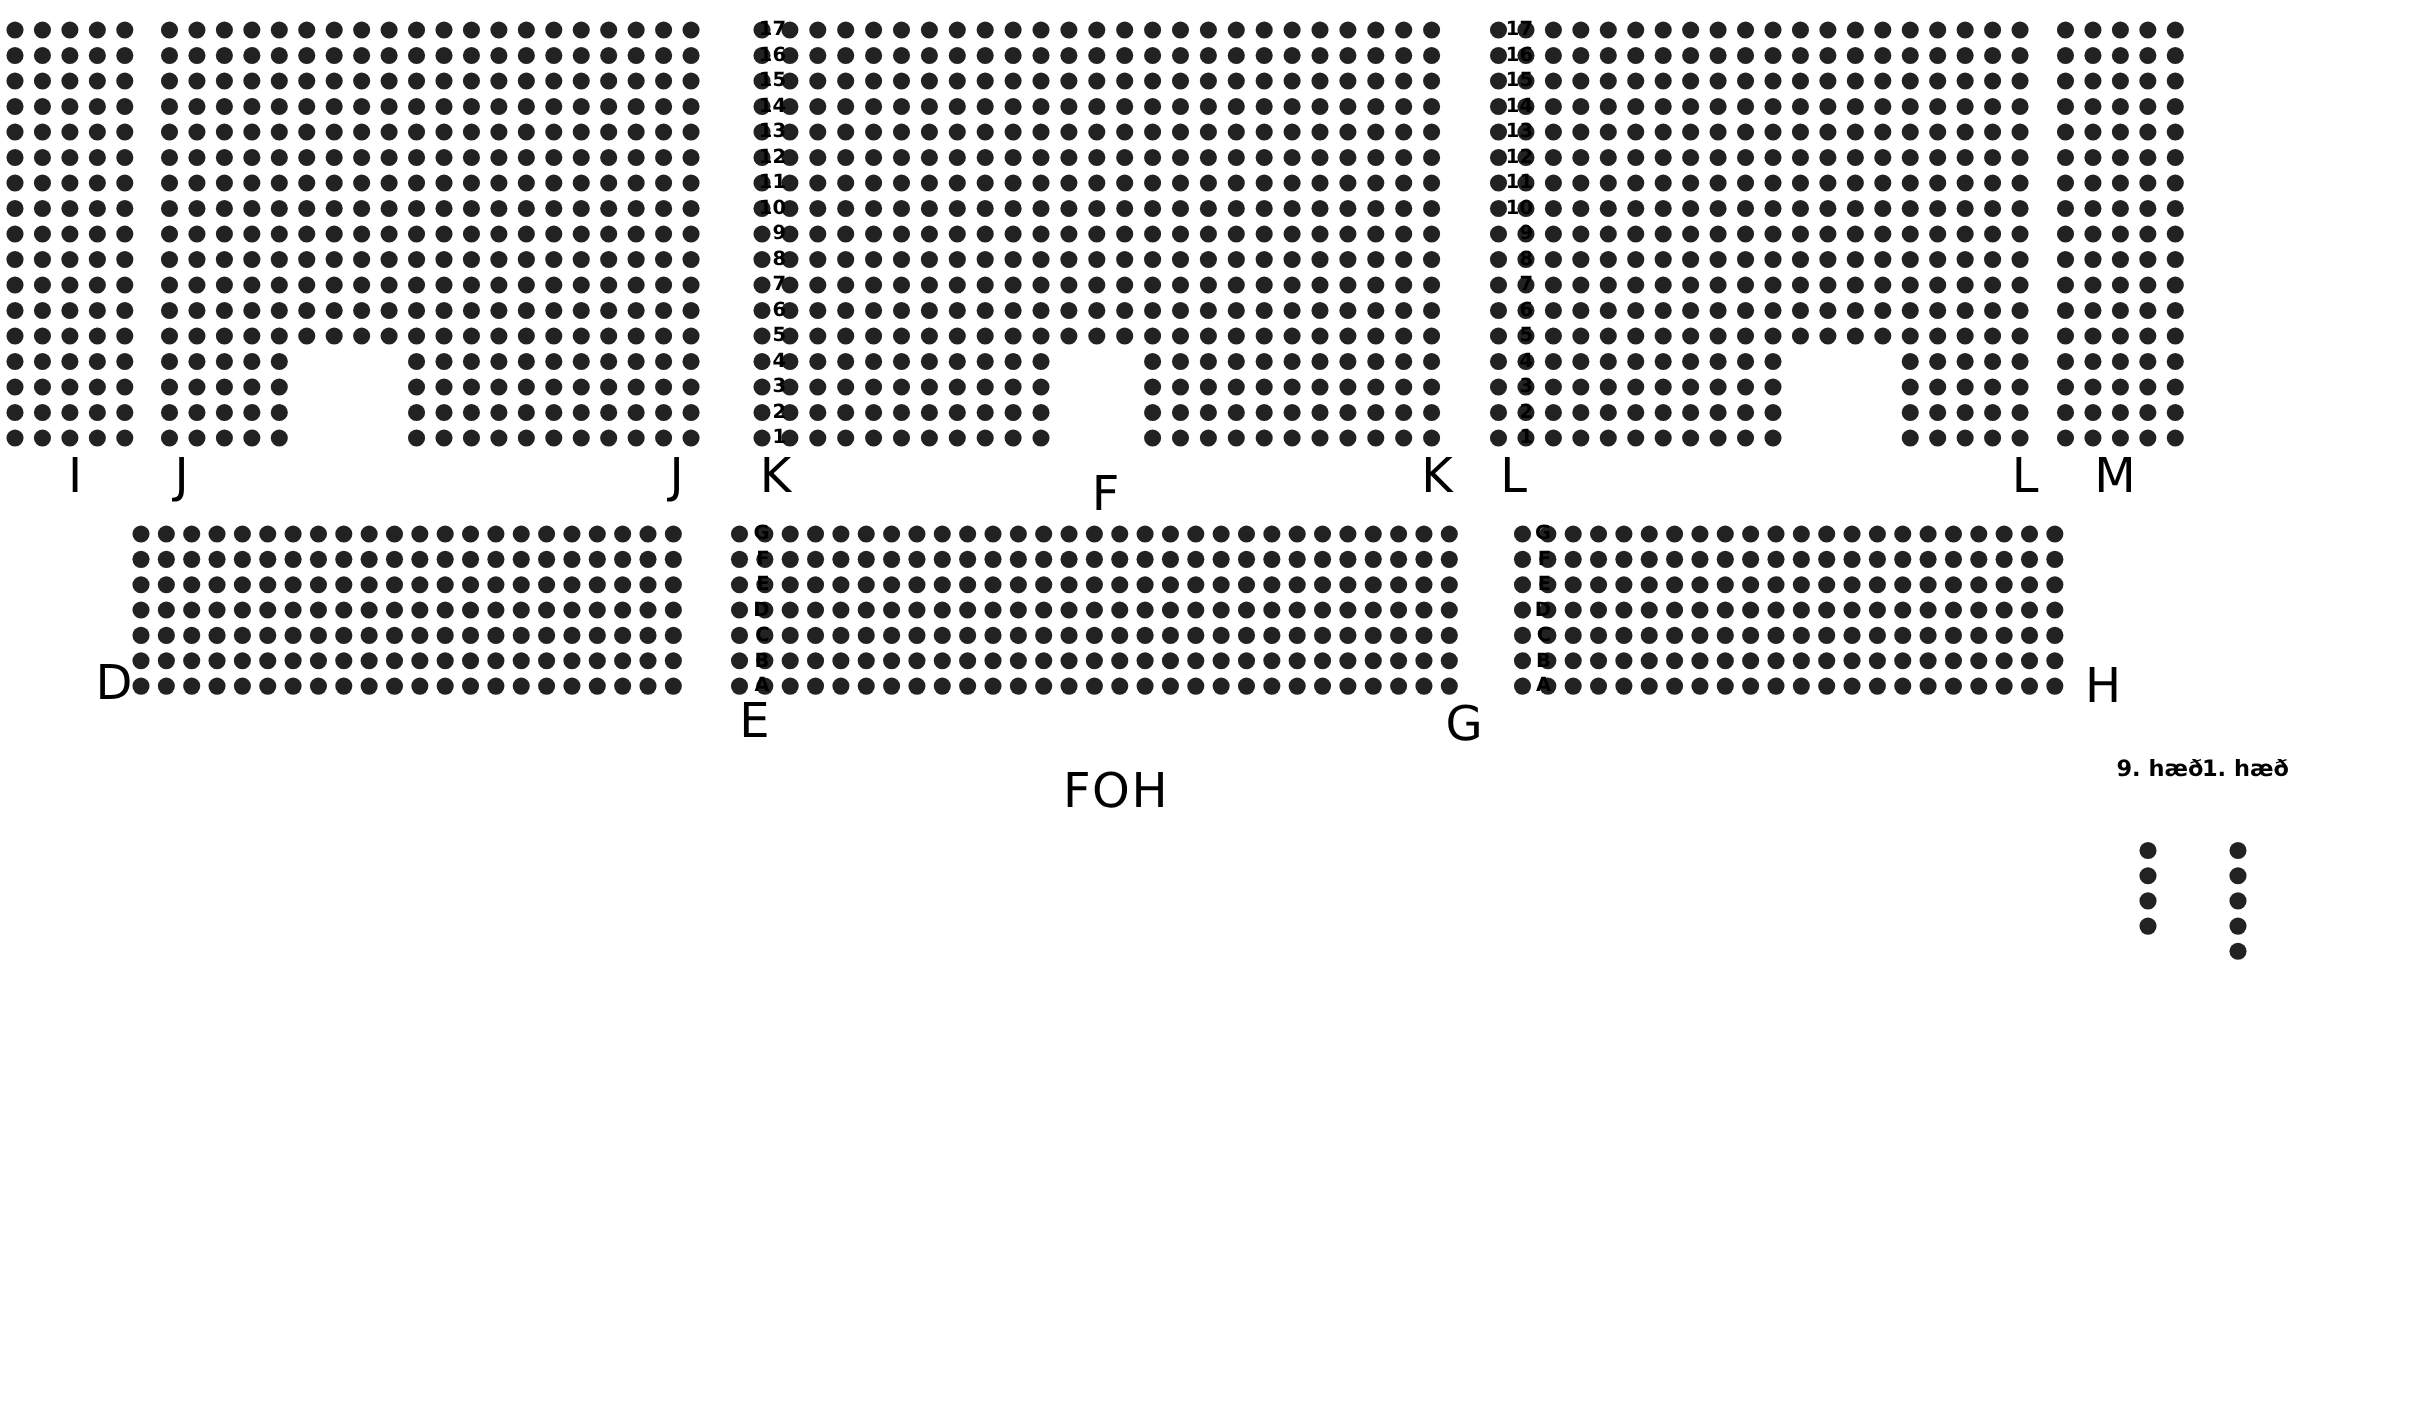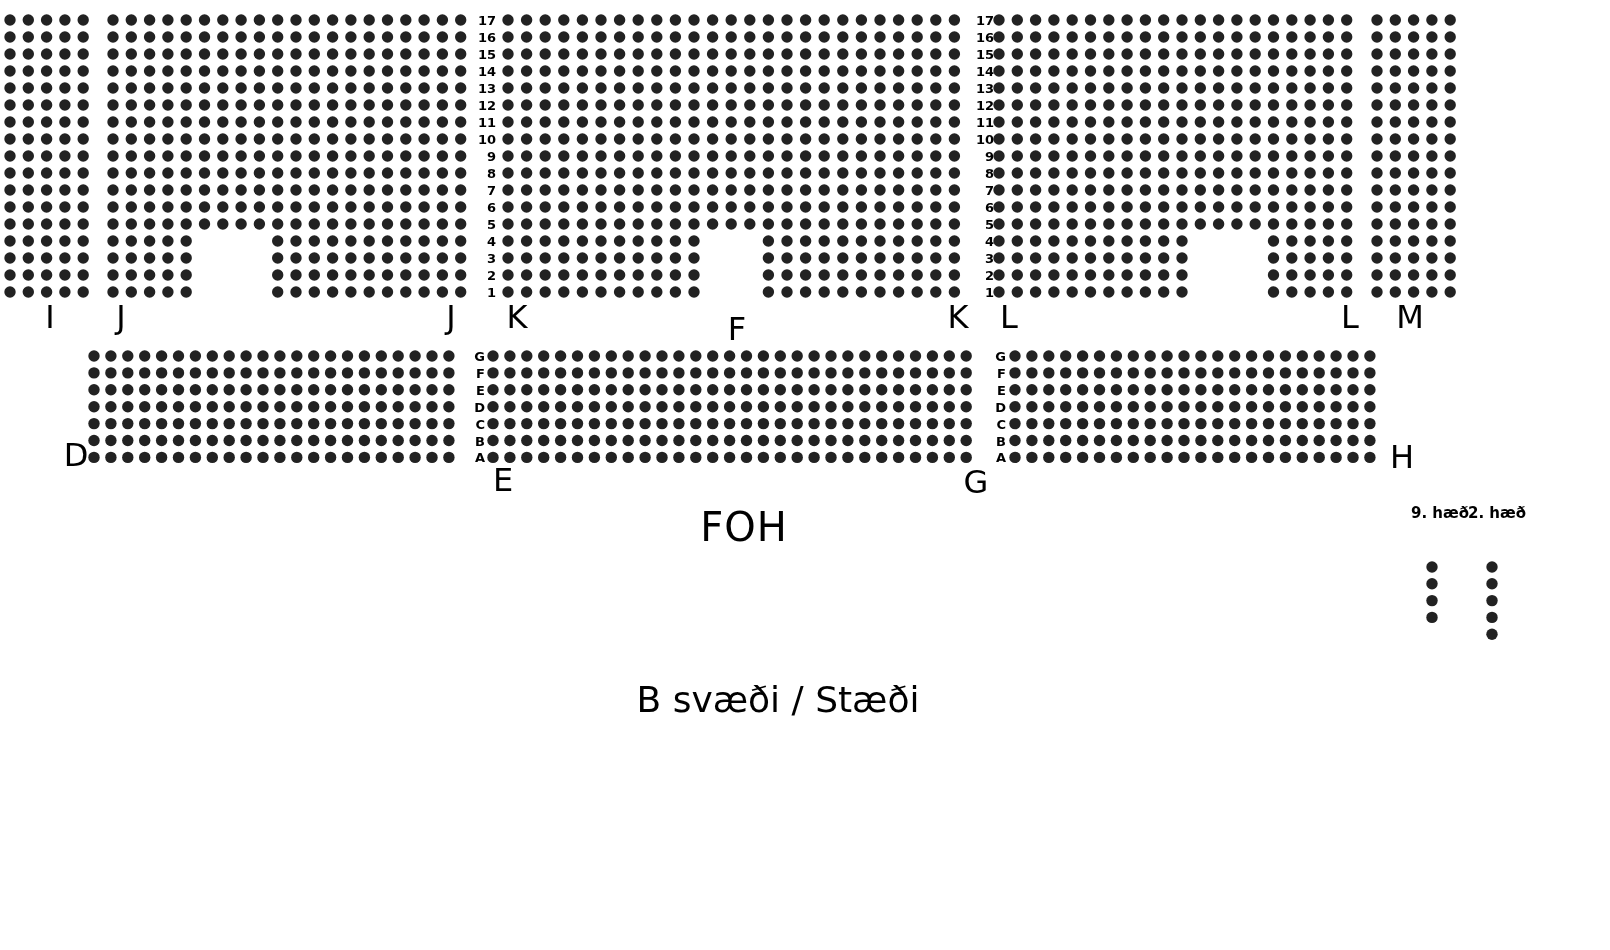--- a/index.html
+++ b/index.html
@@ -5,25 +5,25 @@
   html,body{margin:0;padding:0;background:#ffffff;}
   #stage{
     position:relative;width:1610px;height:950px;background:#ffffff;
     font-family:"DejaVu Sans","Liberation Sans",sans-serif;
     overflow:hidden;color:#000;
   }
   #seats-svg{position:absolute;left:0;top:0;}
   #labels{position:absolute;left:0;top:0;width:100%;height:100%;}
   .lbl{position:absolute;color:#000;white-space:nowrap;line-height:1;}
   .center{transform:translate(-50%,-50%);}
-  .rightalign{transform:translate(-100%,-50%);}
+  .rightalign{transform:translate(-100%,-50%);margin-left:28px;}
   .sec{font-size:32px;}
   .rownum{font-size:13px;font-weight:bold;}
   .rowletter{font-size:13px;font-weight:bold;}
-  .foh{font-size:40px;letter-spacing:1px;}
+  .foh{font-size:32px;letter-spacing:1px;}
   .title{font-size:36px;}
   .legendlbl{font-size:15px;font-weight:bold;}
 </style>
 </head>
 <body>
 
 <div id="stage">
   <svg id="seats-svg" width="1610" height="950">
       <g>
         <circle cx="10.0" cy="20.0" r="5.7" fill="#222222"></circle>
@@ -1855,15 +1855,14 @@
       <div class="lbl sec center" style="left: 1009px; top: 317px;">L</div>
       <div class="lbl sec center" style="left: 1350px; top: 317px;">L</div>
       <div class="lbl sec center" style="left: 1410px; top: 317px;">M</div>
       <div class="lbl sec center" style="left: 76px; top: 455px;">D</div>
       <div class="lbl sec center" style="left: 503px; top: 480px;">E</div>
       <div class="lbl sec center" style="left: 976px; top: 482px;">G</div>
       <div class="lbl sec center" style="left: 1402px; top: 457px;">H</div>
     </div>
   <div class="lbl foh center" style="left:744px;top:527px">FOH</div>
   <div class="lbl legendlbl center" style="left:1440px;top:513px">9. hæð</div>
-  <div class="lbl legendlbl center" style="left:1497px;top:513px">2. hæð</div>
-  <div class="lbl title center" style="left:778px;top:700px">B svæði / Stæði</div>
+  <div class="lbl legendlbl center" style="left:1497px;top:513px">1. hæð</div>
 </div>
 
 </body></html>

